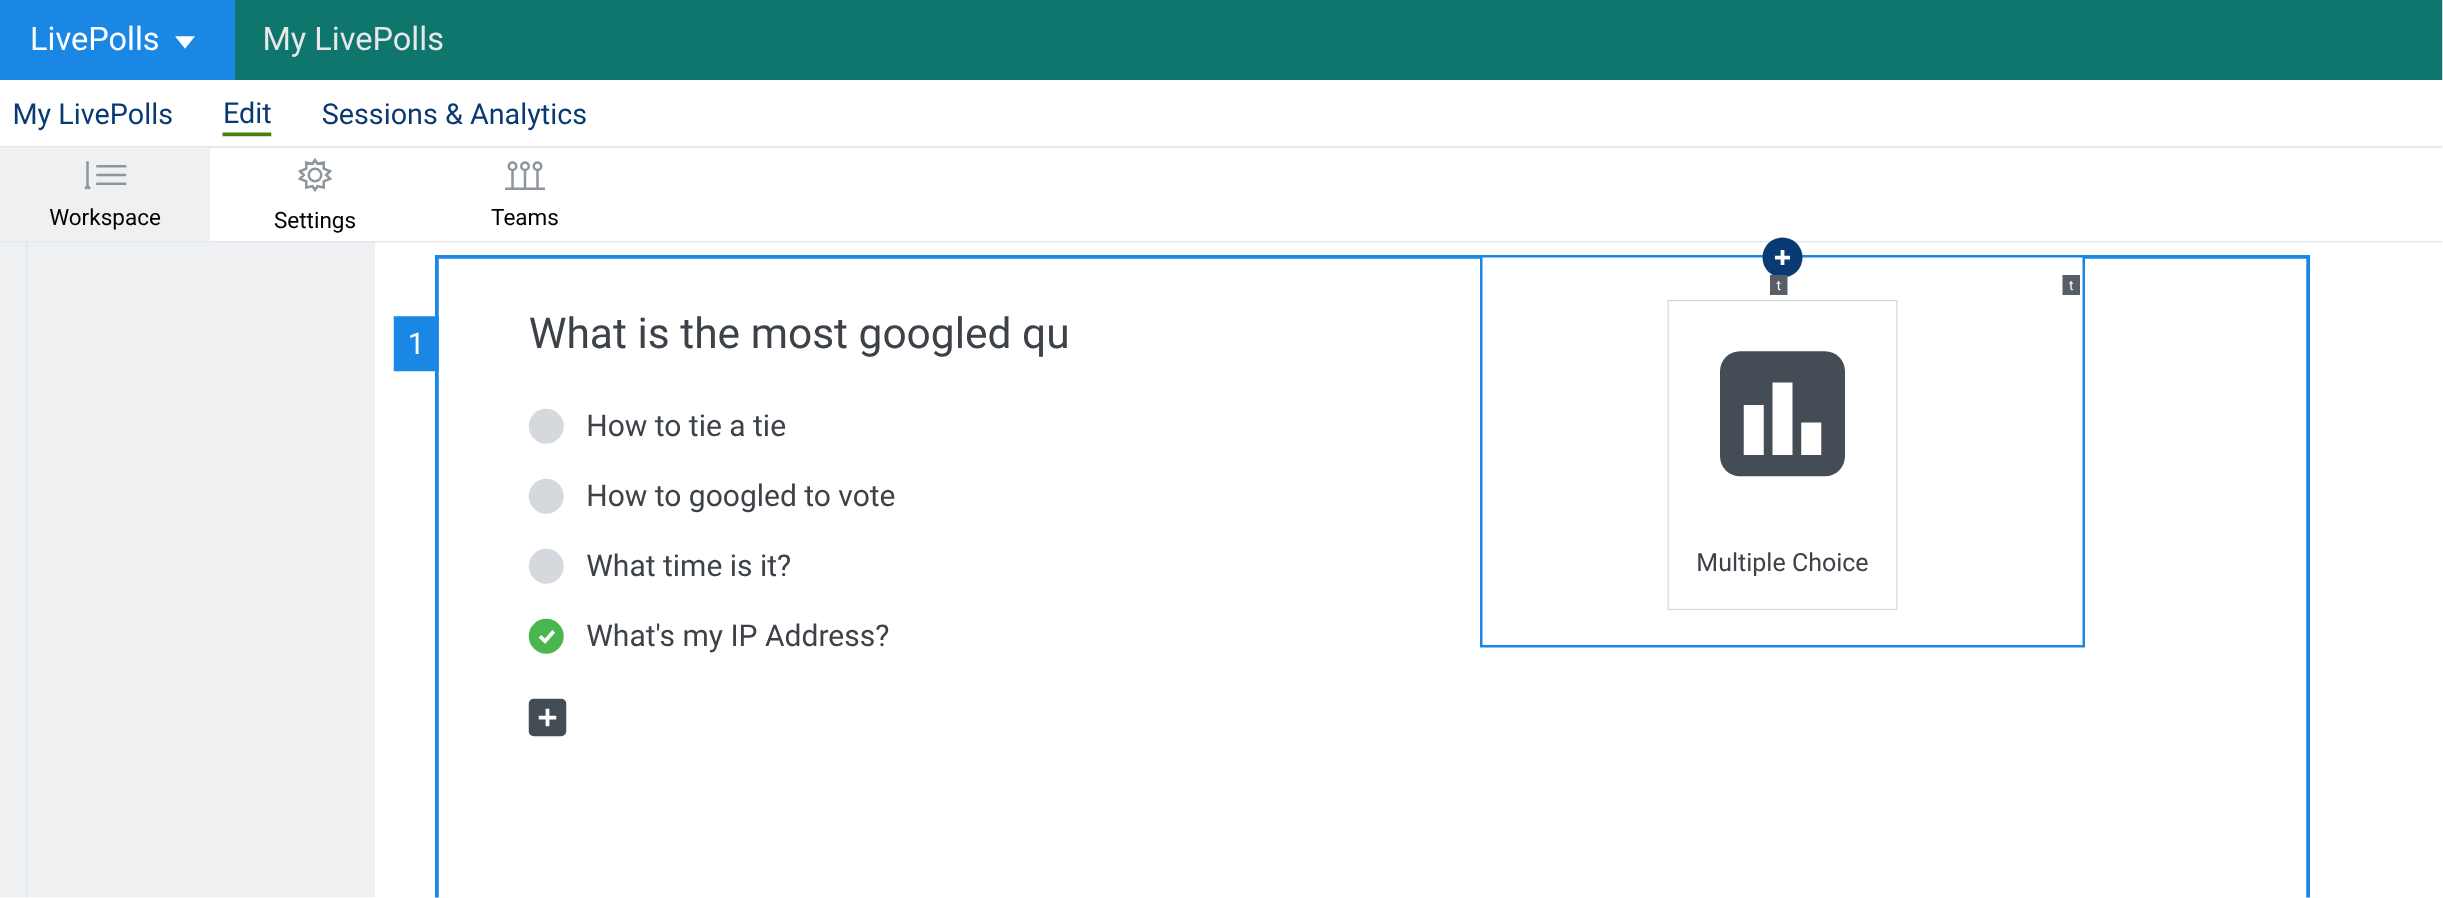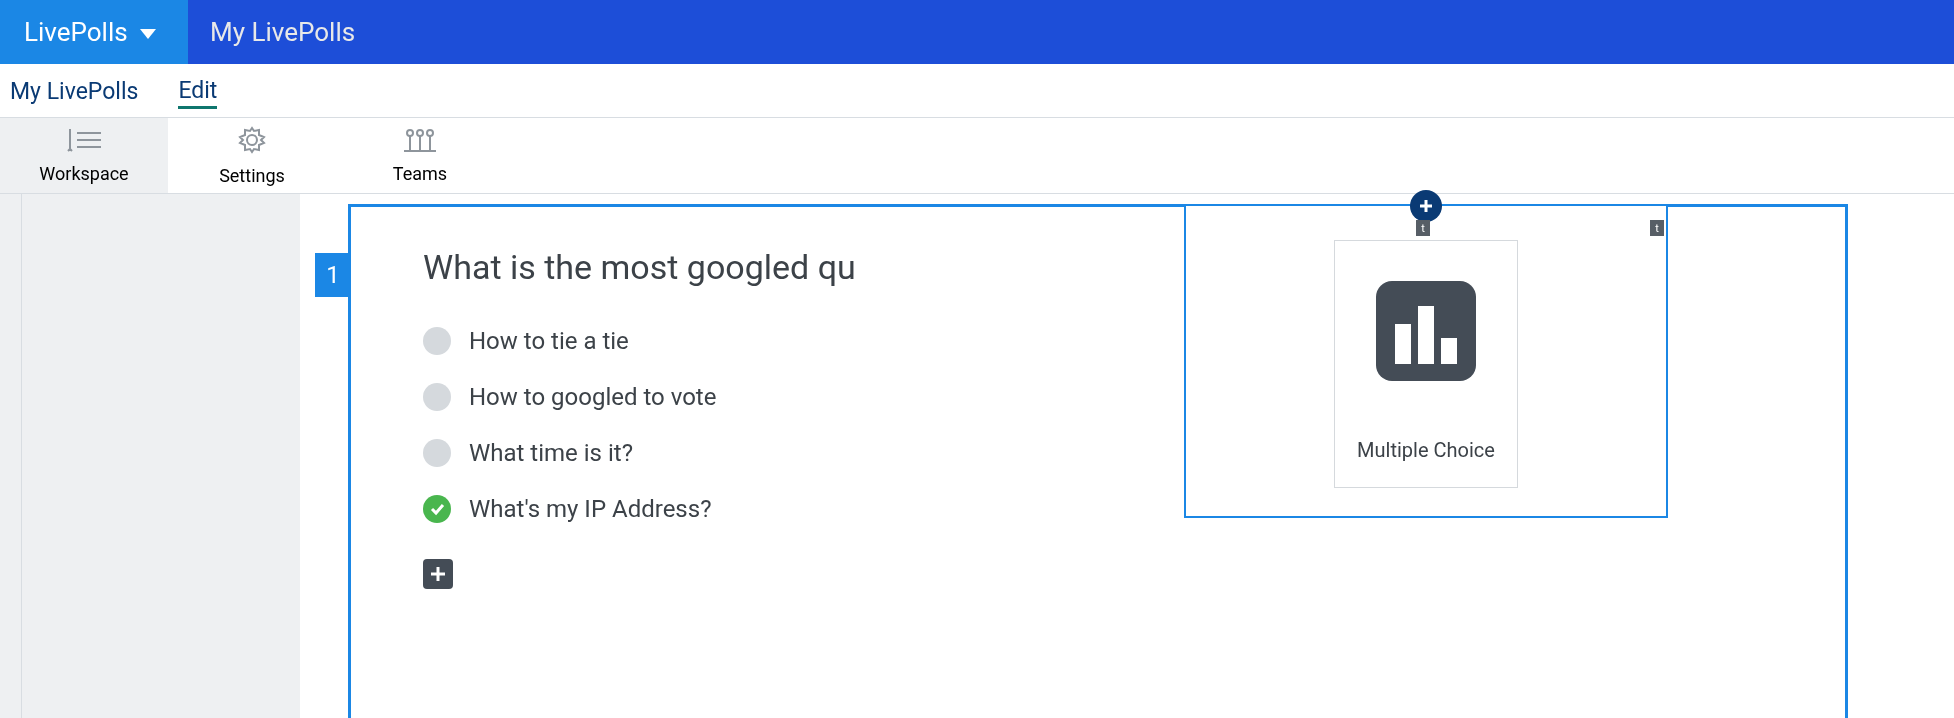--- a/index.html
+++ b/index.html
@@ -7,21 +7,21 @@
     font-family: -apple-system, BlinkMacSystemFont, "Segoe UI", Roboto, Arial, sans-serif;
     background: #fff;
     width: 1954px;
     height: 718px;
     overflow: hidden;
   }
   
   .header-bar {
     display: flex;
     height: 64px;
-    background: #1d4ed8;
+    background: #0f766e;
     color: #fff;
     align-items: stretch;
   }
   .brand-dropdown {
     background: #1b87e5;
     color: #fff;
     display: flex;
     align-items: center;
     padding: 0 30px 0 24px;
     gap: 12px;
@@ -56,21 +56,21 @@
     gap: 40px;
     font-size: 23px;
   }
   .subnav a {
     color: #0a3a74;
     text-decoration: none;
     padding: 4px 0 2px;
     cursor: pointer;
   }
   .subnav a.active {
-    border-bottom: 3px solid #0f766e;
+    border-bottom: 3px solid #4d7c0f;
   }
 
   
   .toolbar {
     display: flex;
     align-items: stretch;
     height: 76px;
     border-bottom: 1px solid #d8dde2;
   }
   .tool-item {
@@ -228,20 +228,21 @@
   <div class="brand-dropdown">
     <span>LivePolls</span>
     <span class="caret"></span>
   </div>
   <div class="page-title">My LivePolls</div>
 </div>
 
 <div class="subnav">
   <a>My LivePolls</a>
   <a class="active">Edit</a>
+  <a>Sessions &amp; Analytics</a>
 </div>
 
 <div class="toolbar">
   <div class="tool-item active">
     <span>
       <svg width="38" height="26" viewBox="0 0 38 26" stroke-width="2">
         <line x1="5" y1="2" x2="5" y2="24"></line>
         <path d="M3 24 L5 22 L7 24"></path>
         <line x1="12" y1="6" x2="36" y2="6"></line>
         <line x1="12" y1="13" x2="36" y2="13"></line>

